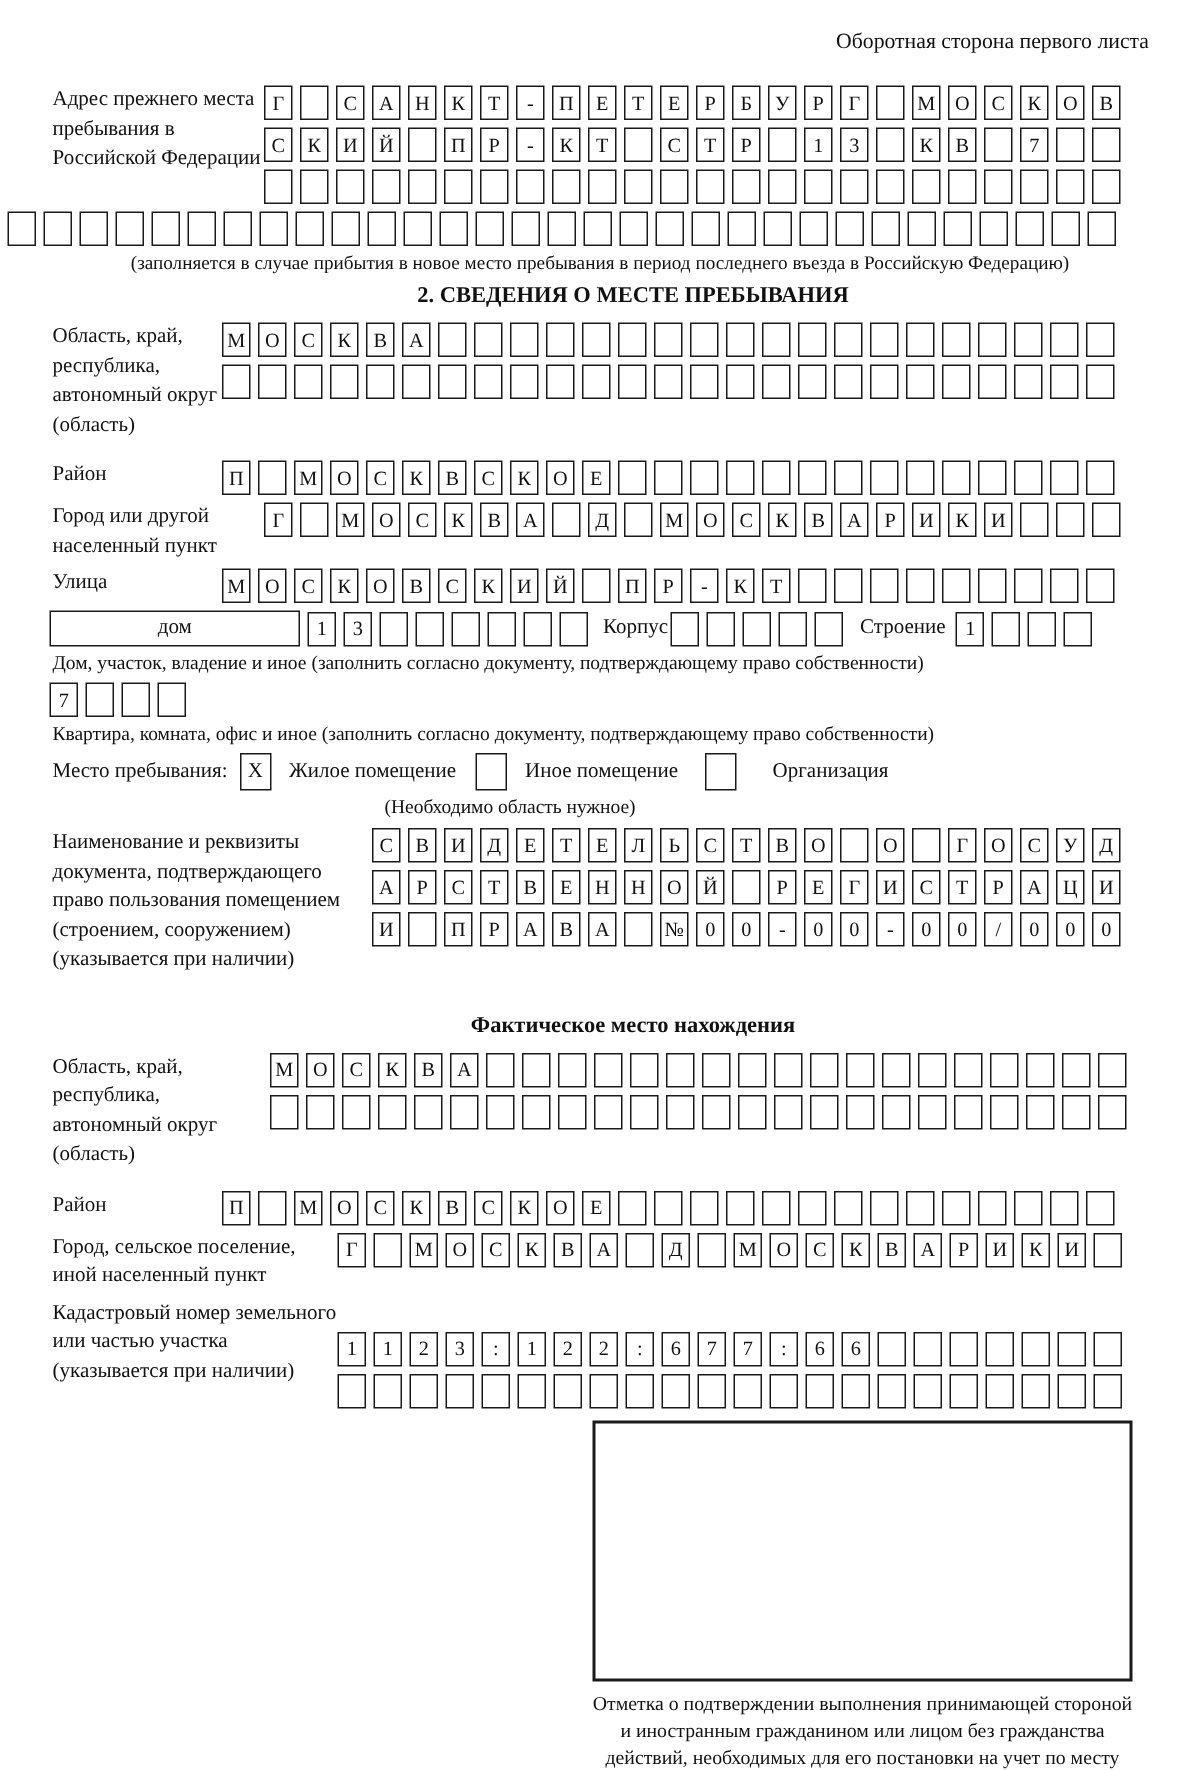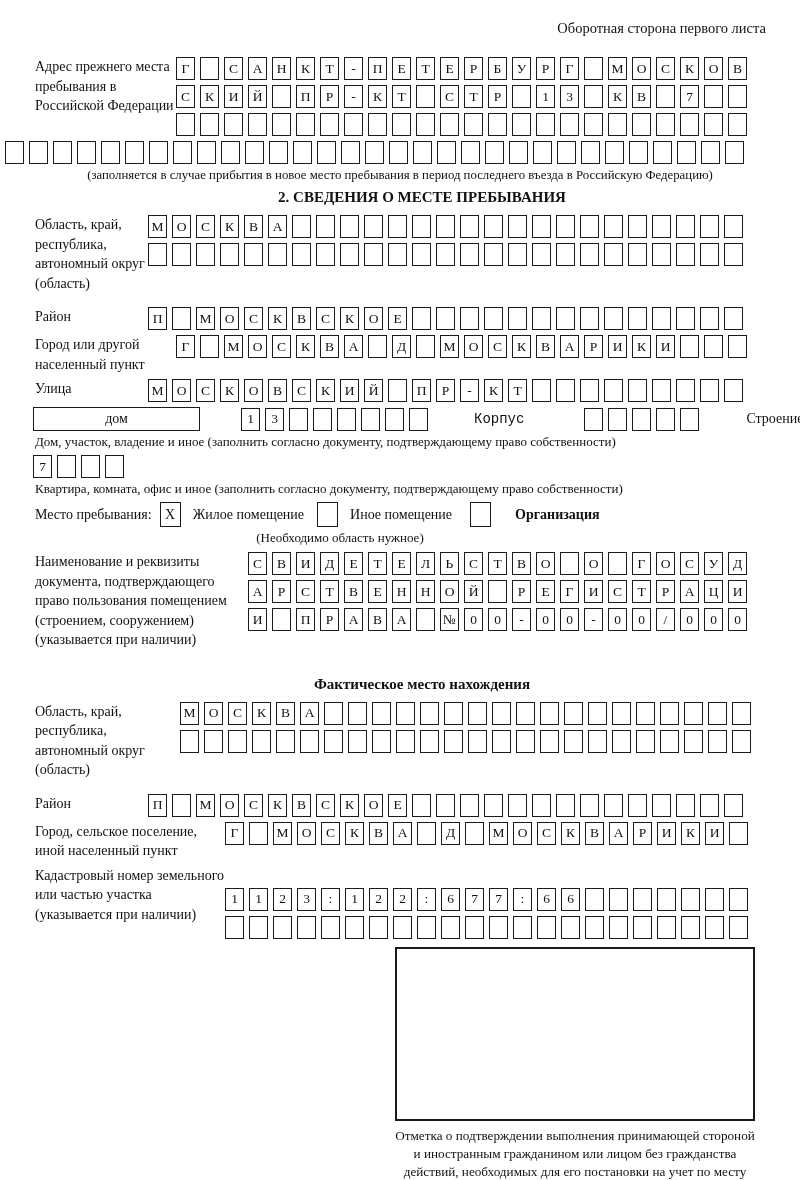--- a/index.html
+++ b/index.html
@@ -29,21 +29,21 @@
     border: 1.6px solid #1a1a1a;
     display: flex; align-items: center; justify-content: center;
     font-size: 13.5px; font-family: "Liberation Serif", serif;
   }
   .fullrow { margin: 0 0 0 5px; }
 
   .caption { font-size: 12.8px; text-align: center; margin-bottom: 4px; }
   .caption-left { font-size: 13px; margin: 1px 0 5px 35px; }
   .sec-title { font-size: 15px; font-weight: bold; text-align: center; margin: 6px 0 9px 0; padding-left: 44px; }
 
-  .dom-row, .kv-row { display: flex; align-items: center; margin-left: 33px; margin-bottom: 3px; gap: 36px; }
+  .dom-row, .kv-row { display: flex; align-items: center; margin-left: 33px; margin-bottom: 3px; }
   .named-box {
     border: 1.6px solid #1a1a1a; height: 24px;
     display: flex; align-items: center; justify-content: center;
     font-size: 14px; margin-right: 5px; flex-shrink: 0;
   }
   .dom-box { width: 167px; }
   .kv-box { width: 202px; }
   .inline-lbl { font-size: 14px; line-height: 24px; }
 
   .mesto-row { display: flex; align-items: center; margin-left: 35px; margin-top: 5px; }
@@ -345,21 +345,21 @@
     <div class="cellrow">
         <div class="cell">1</div>
         <div class="cell">3</div>
         <div class="cell"></div>
         <div class="cell"></div>
         <div class="cell"></div>
         <div class="cell"></div>
         <div class="cell"></div>
         <div class="cell"></div>
       </div>
-    <div class="inline-lbl" style="margin:0 24px 0 10px;font-family:Liberation Mono, monospace;">Корпус</div>
+    <div class="inline-lbl" style="margin:0 2px 0 10px;">Корпус</div>
     <div class="cellrow">
         <div class="cell"></div>
         <div class="cell"></div>
         <div class="cell"></div>
         <div class="cell"></div>
         <div class="cell"></div>
       </div>
     <div class="inline-lbl" style="margin:0 7px 0 11px;">Строение</div>
     <div class="cellrow">
         <div class="cell">1</div>
@@ -380,21 +380,21 @@
   </div>
   <div class="caption-left">Квартира, комната, офис и иное (заполнить согласно документу, подтверждающему право собственности)</div>
 
   <div class="mesto-row">
     <span class="mesto-title">Место пребывания:</span>
     <span class="chk" style="margin-left:8px;">X</span>
     <span class="mesto-title" style="margin-left:12px;">Жилое помещение</span>
     <span class="chk" style="margin-left:13px;"></span>
     <span class="mesto-title" style="margin-left:12px;">Иное помещение</span>
     <span class="chk" style="margin-left:18px;"></span>
-    <span class="mesto-title" style="margin-left:24px;font-weight:bold;">Организация</span>
+    <span class="mesto-title" style="margin-left:24px;">Организация</span>
   </div>
   <div class="mesto-note">(Необходимо область нужное)</div>
 
   <div class="field">
     <div class="flabel w208">Наименование и реквизиты документа, подтверждающего право пользования помещением (строением, сооружением) (указывается при наличии)</div>
     <div class="rows">
       <div class="cellrow">
           <div class="cell">С</div>
           <div class="cell">В</div>
           <div class="cell">И</div>

